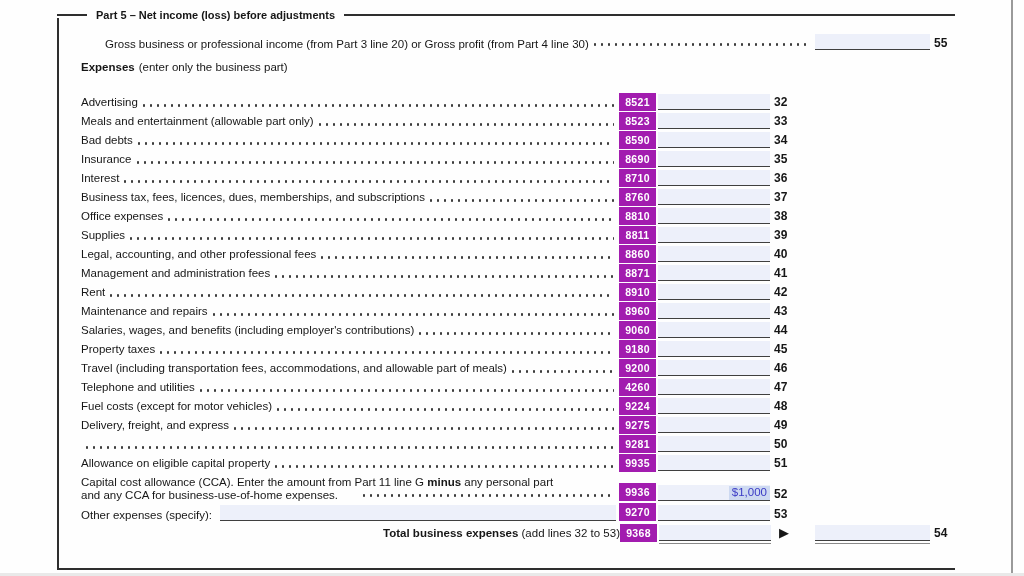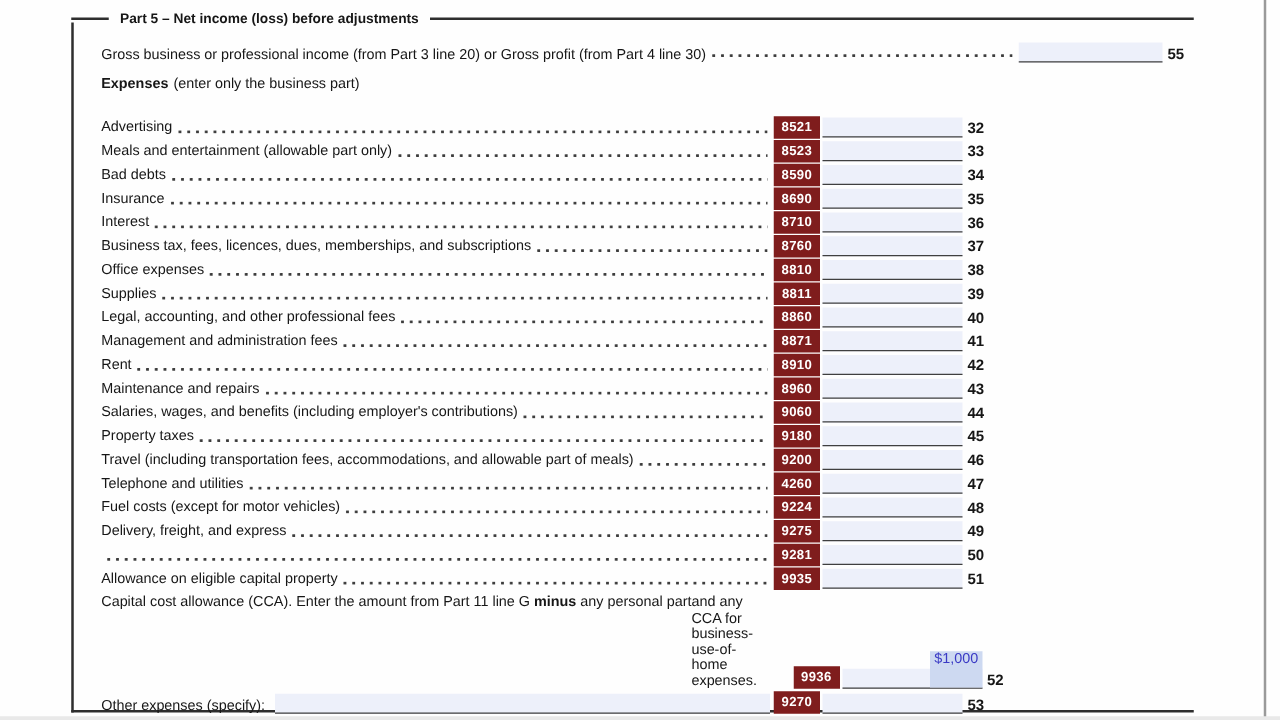--- a/index.html
+++ b/index.html
@@ -31,47 +31,47 @@
   .row { display:flex; align-items:center; }
   .lbl { white-space:nowrap; }
   .leader {
     flex:1; height:5px; align-self:flex-end;
     margin:0 5px 3px 4px;
     background-image: radial-gradient(circle at 2px 2.5px, #3c3c3c 1.05px, transparent 1.4px);
     background-size:7px 5px; background-repeat:repeat-x;
   }
   .code {
     width:37px; height:18px; line-height:18px; flex:0 0 auto;
-    background:#7f1d1d; color:#ffffff; text-align:center;
+    background:#a21caf; color:#ffffff; text-align:center;
     font-weight:bold; font-size:10.5px; letter-spacing:.3px;
   }
   .fld {
     background:#edf0fa; border-bottom:1.5px solid #3f3f3f;
     height:16px; flex:0 0 auto;
     display:flex; justify-content:flex-end; align-items:flex-end;
   }
   .fld-main { width:112px; margin-left:2px; }
   .fld-right { width:115px; }
   .dbl { position:relative; }
   .dbl::after { content:""; position:absolute; left:0; right:0; bottom:-4px; border-top:1.5px solid #8a8a8a; }
   .num { font-weight:bold; font-size:12px; width:34px; padding-left:4px; flex:0 0 auto; }
   .num-right { width:25px; }
-  .val { padding:0 3px 16px 3px; font-size:11.5px; line-height:13px; }
+  .val { padding:0 3px 1px 3px; font-size:11.5px; line-height:13px; }
   .val-blue { color:#3a3ac5; background:#cdd9f1; }
 
   .pad-codecol { padding-right:151px; }
 
-  .gross-row { margin-top:15px; height:17px; align-items:flex-end; }
+  .gross-row { margin-top:15px; height:17px; align-items:flex-end;margin-left:24px; }
   .expenses-header { margin-top:11px; height:14px; }
   .expenses-header .rest { margin-left:4px; }
   #expense-rows { margin-top:17px; }
   #expense-rows .row { height:19px; }
 
   .cca-row { margin-top:4px; align-items:flex-end; }
-  .cca-label { flex:1; line-height:12.5px; display:flex; }
+  .cca-label { flex:1; line-height:12.5px; display:flex; flex-direction:column; }
   .cca-line2 { display:flex;gap:20px; }
   .pre { white-space:pre; }
 
   .other-row { margin-top:3px; height:17px; align-items:flex-end; }
   .fld-specify { flex:1; margin-left:8px; margin-right:3px; }
 
   .total-row { margin-top:3px; height:17px; }
   .spacer { flex:1; }
   .arrow { font-size:13px; line-height:13px; margin-left:8px; flex:0 0 auto; }
   .gap26 { width:26px; flex:0 0 auto; }

